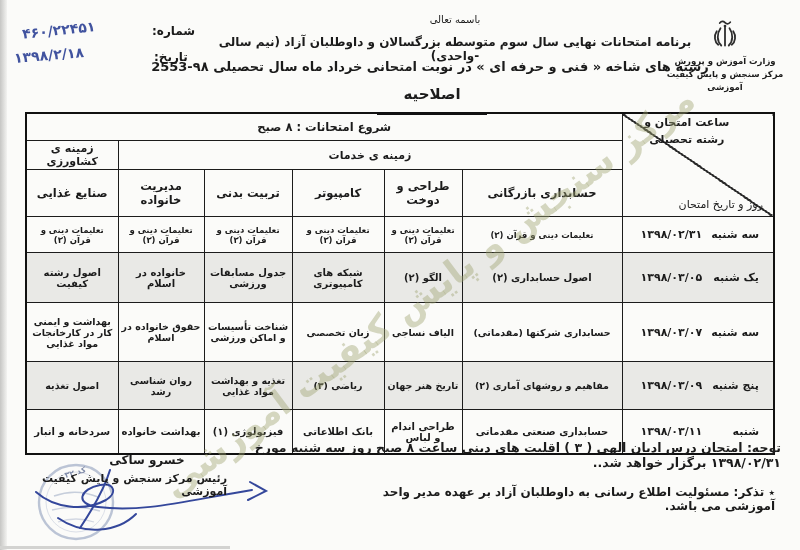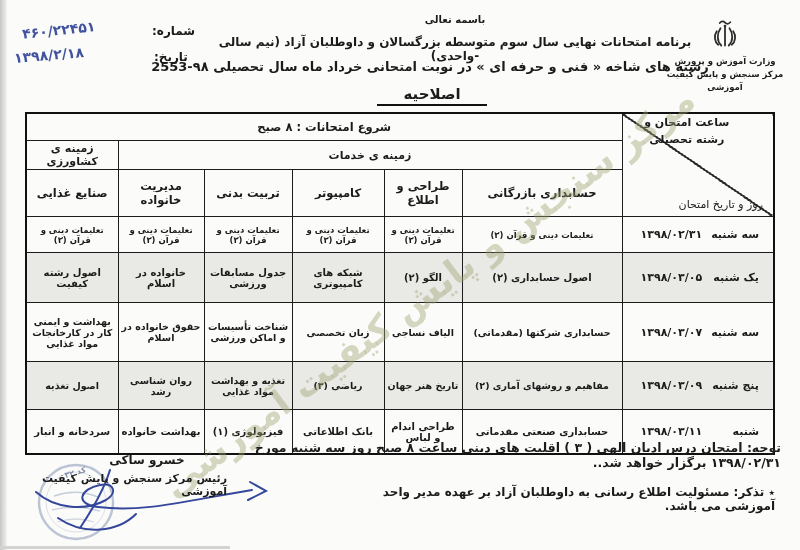--- a/index.html
+++ b/index.html
@@ -15,27 +15,27 @@
   
   .handwritten{position:absolute;color:#41539f;font-size:14px;font-weight:bold;
     letter-spacing:2px;white-space:nowrap;}
   .hw-number{top:22px;left:22px;transform:rotate(-6deg);}
   .hw-date{top:47px;left:14px;transform:rotate(-5deg);}
   .fieldlabel{position:absolute;font-weight:bold;font-size:12px;}
   .lbl-number{top:24px;left:152px;}
   .lbl-date{top:50px;left:154px;}
 
   .bismillah{position:absolute;top:14px;left:330px;width:250px;text-align:center;
-    font-size:10px;font-weight:bold;}
+    font-size:10px;font-weight:normal;}
   .title1{position:absolute;top:35px;left:195px;width:520px;text-align:center;
     font-size:12px;font-weight:bold;}
   .title2{position:absolute;top:59px;left:110px;width:640px;text-align:center;
     font-size:13px;font-weight:bold;}
   .amendment{position:absolute;top:85px;left:377px;width:110px;text-align:center;
-    font-size:15px;font-weight:bold;border-bottom:2px solid #111;padding-bottom:1px;}
+    font-size:15px;font-weight:bold;border-bottom:2px solid #111;padding-bottom:10px;}
 
   .letterhead{position:absolute;top:18px;left:655px;width:140px;text-align:center;}
   .letterhead .emblem{display:block;margin:0 auto 3px auto;}
   .letterhead div{font-size:8.5px;font-weight:bold;line-height:13px;}
 
   
   .watermark{position:absolute;top:232px;left:218px;width:525px;text-align:center;
     font-size:36px;font-weight:bold;letter-spacing:1px;color:rgba(158,163,112,0.42);
     transform:rotate(-37deg);white-space:nowrap;pointer-events:none;z-index:5;}
 
@@ -134,21 +134,21 @@
         <div class="corner-bottom">روز و تاریخ امتحان</div>
       </td>
       <td colspan="6">شروع امتحانات : ۸ صبح</td>
     </tr>
     <tr class="group-row">
       <td colspan="5">زمینه ی خدمات</td>
       <td>زمینه ی کشاورزی</td>
     </tr>
     <tr class="colhead-row">
       <td>حسابداری بازرگانی</td>
-      <td>طراحی و اطلاع</td>
+      <td>طراحی و دوخت</td>
       <td>کامپیوتر</td>
       <td>تربیت بدنی</td>
       <td>مدیریت خانواده</td>
       <td>صنایع غذایی</td>
     </tr>
 
     <tr class="r1">
       <td class="datecell">
         <div class="dwrap">
           <span class="day">سه شنبه</span>

